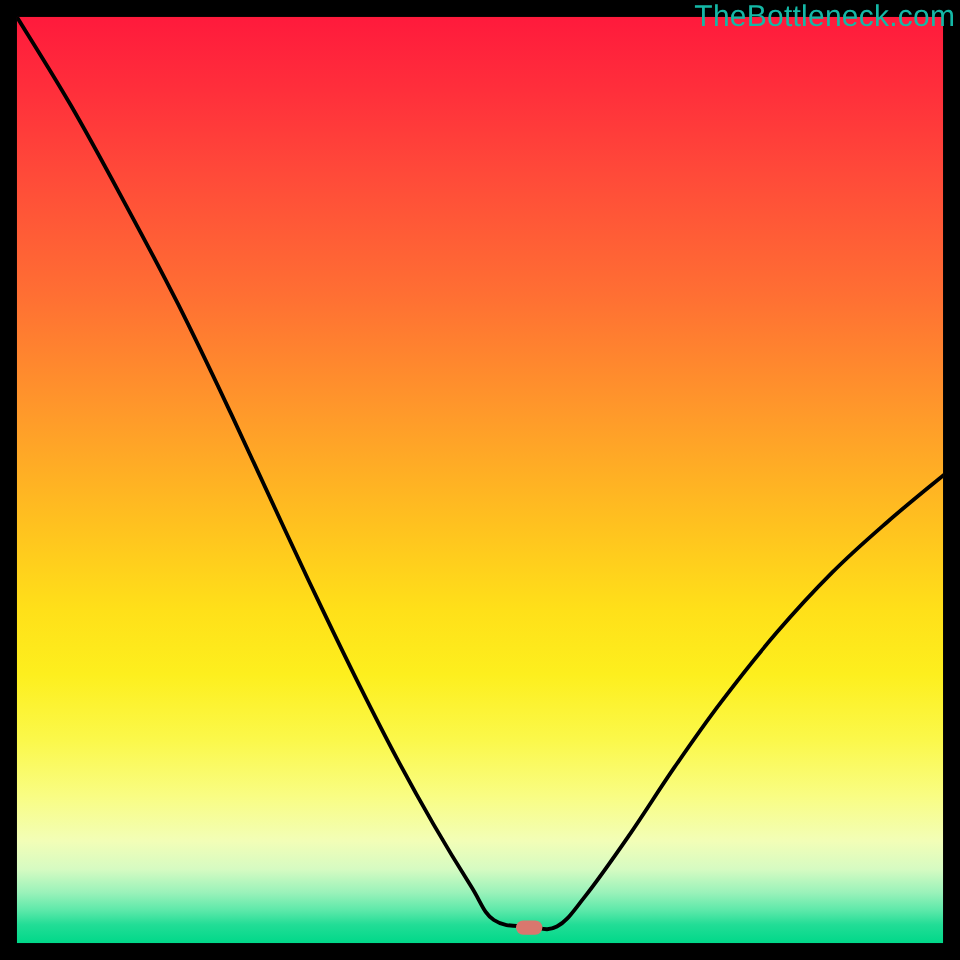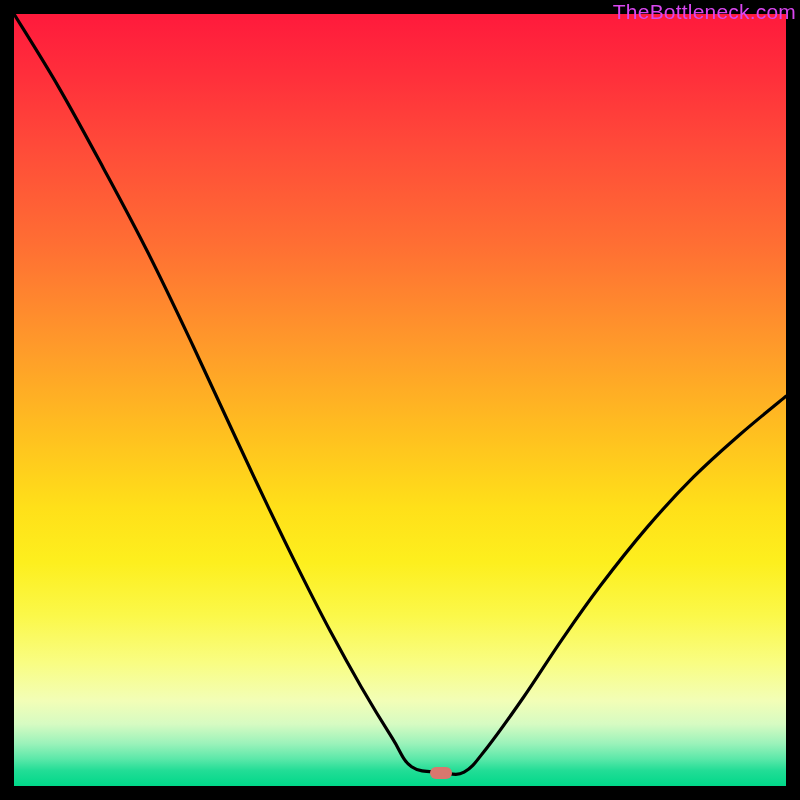--- a/index.html
+++ b/index.html
@@ -59,22 +59,22 @@
     width: 22px;
     height: 12px;
     border-radius: 6px;
     background: #d9776e;
     transform: translate(-50%, -50%);
   }
   .watermark {
     position: absolute;
     top: 0px;
     right: 4px;
-    color: #d946ef;
-    font-size: 21px;
+    color: #14b8a6;
+    font-size: 25px;
     font-weight: 400;
     letter-spacing: 0.2px;
     user-select: none;
   }
 </style>
 </head>
 <body>
 
 <div class="stage">
   <div class="plot-area">

